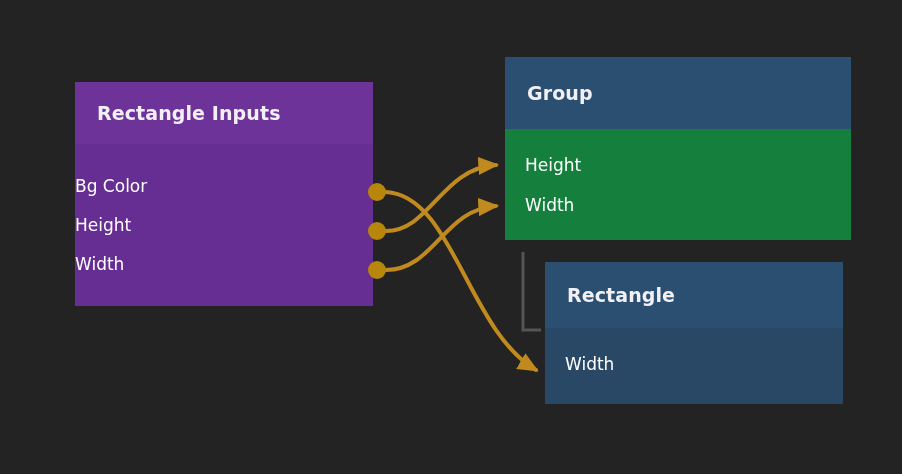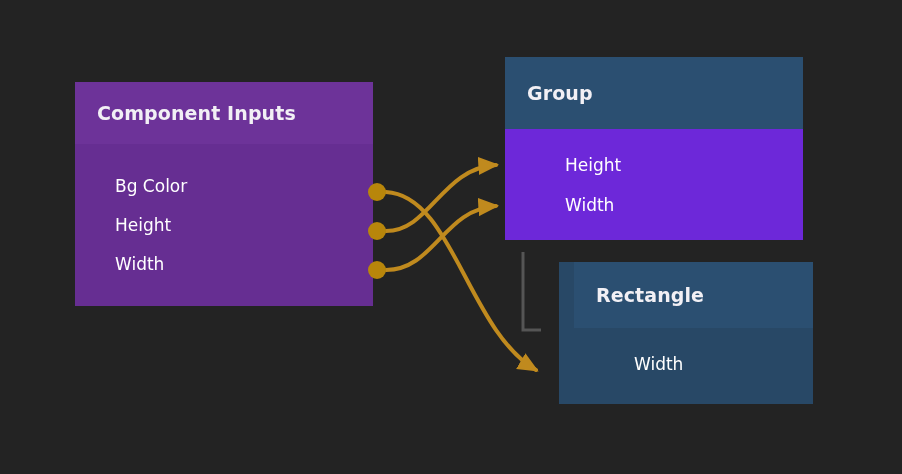--- a/index.html
+++ b/index.html
@@ -31,21 +31,20 @@
     color: #f2f0f5;
     font-size: 19px;
     font-weight: bold;
     letter-spacing: 0.1px;
     white-space: nowrap;
   }
   .node-body {
     position: relative;
     box-sizing: border-box;
     width: 100%;
-    margin-left: 40px;
   }
   
   #node-component-inputs {
     left: 75px;
     top: 82px;
     width: 298px;
     height: 224px;
     background: #662E92;
   }
   #node-component-inputs .node-header {
@@ -66,41 +65,40 @@
   }
   .port-label {
     color: #ffffff;
     font-size: 17px;
     white-space: nowrap;
   }
   
   #node-group {
     left: 505px;
     top: 57px;
-    width: 298px;
+    width: 346px;
     height: 183px;
-    background: #6d28d9;
+    background: #15803d;
   }
   #node-group .node-header {
     height: 72px;
     background: #2B4F71;
     padding-left: 22px;
   }
   #node-group .node-body {
     height: 111px;
     padding-top: 16px;
   }
   
   #node-rectangle {
-    left: 559px;
+    left: 545px;
     top: 262px;
-    width: 254px;
+    width: 298px;
     height: 142px;
     background: #284866;
-    padding-left: 15px;
   }
   #node-rectangle .node-header {
     height: 66px;
     background: #2B4F71;
     padding-left: 22px;
   }
   #node-rectangle .node-body {
     height: 76px;
     padding-top: 16px;
   }
@@ -129,21 +127,21 @@
     transform: translate(-50%, -50%);
   }
 </style>
 </head>
 <body>
 
 <div id="canvas">
 
   <div class="node" id="node-component-inputs">
     <div class="node-header">
-      <span class="node-title">Component Inputs</span>
+      <span class="node-title">Rectangle Inputs</span>
     </div>
     <div class="node-body">
       <div class="port-row-out">
         <span class="port-label">Bg Color</span>
       </div>
       <div class="port-row-out">
         <span class="port-label">Height</span>
       </div>
       <div class="port-row-out">
         <span class="port-label">Width</span>

